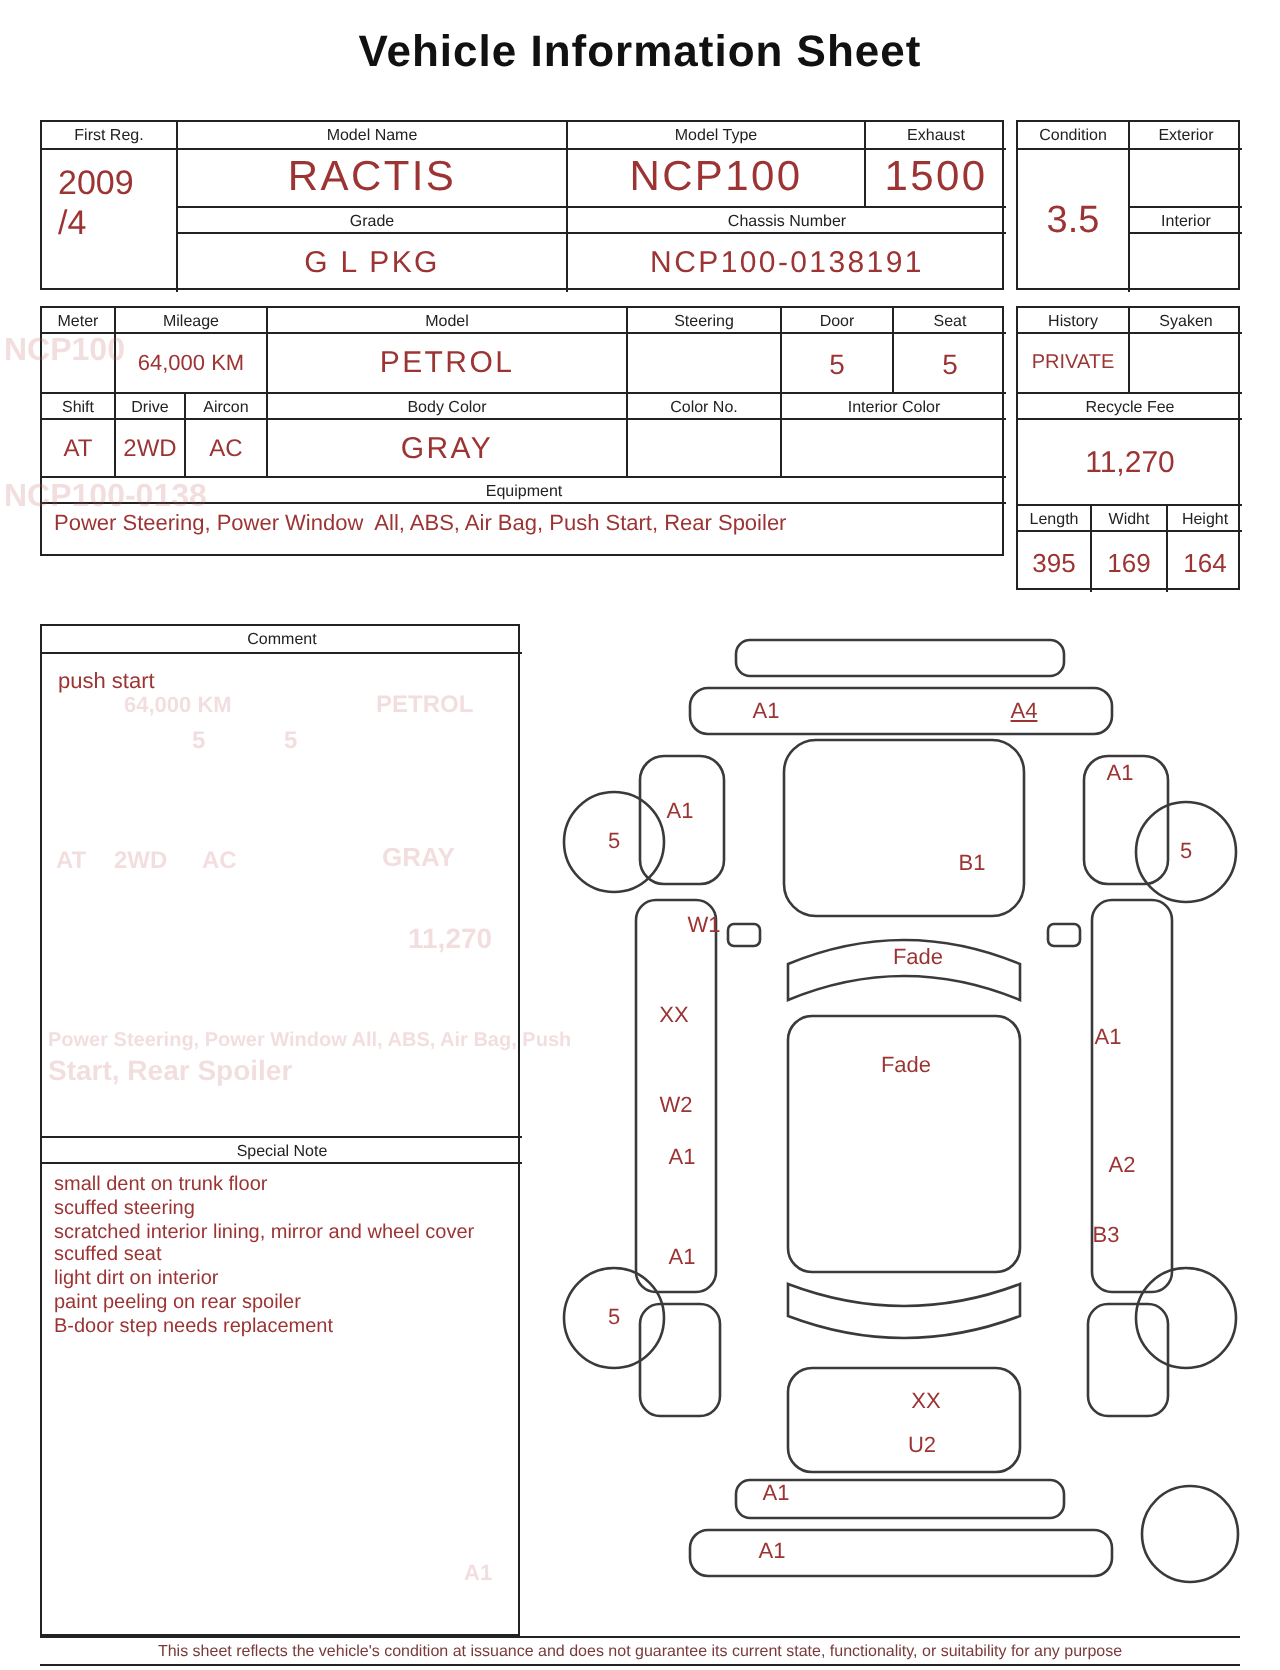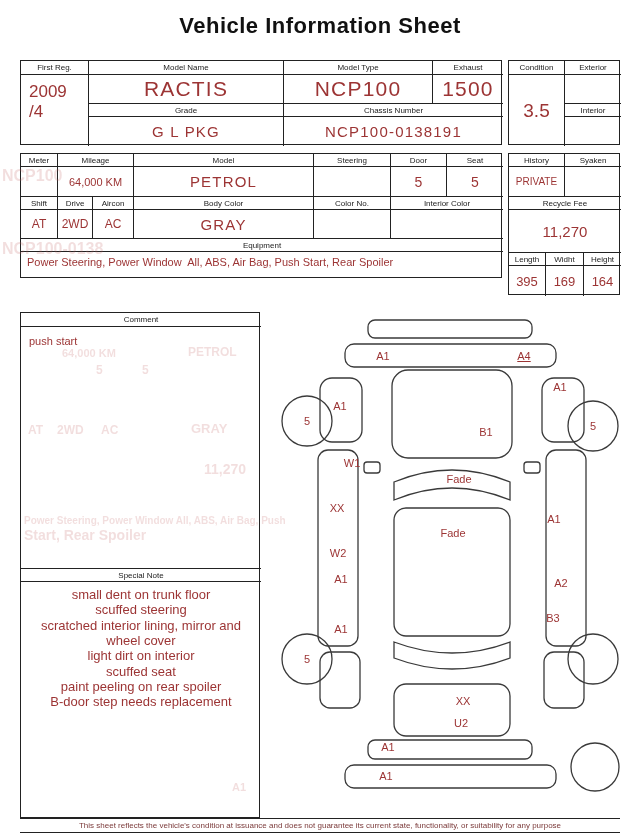--- a/index.html
+++ b/index.html
@@ -20,21 +20,21 @@
   .f19{font-size:19px}
   .ls1{letter-spacing:1.2px;}
   .preline{white-space:pre-line;}
   .prewrap{white-space:pre-wrap;}
   .frv{flex-direction:column;align-items:flex-start;justify-content:flex-start;
        padding:7px 0 0 8px;line-height:1.2;text-align:left;}
   .topleft{align-items:flex-start;justify-content:flex-start;
            padding:3px 4px 0 6px;text-align:left;line-height:1.3;}
   .comment-text{position:absolute;left:8px;top:22px;color:var(--red);font-size:11px;}
   .notes{position:absolute;left:6px;top:274px;width:228px;}
-  .note-line{color:var(--red);font-size:13px;line-height:1.18;text-align:center;}
+  .note-line{color:var(--red);font-size:10px;line-height:1.18;text-align:left;}
   .diagram{position:absolute;left:264px;top:312px;width:356px;height:506px;}
   .dlabel{position:absolute;transform:translate(-50%,-50%);color:var(--red);
           font-size:11px;white-space:nowrap;}
   .ghost-layer{position:absolute;left:0;top:0;width:640px;height:835px;
                pointer-events:none;}
   .ghost{position:absolute;color:#c06060;opacity:.2;font-weight:bold;white-space:pre;}
   .rule{position:absolute;background:var(--bd);height:1px;}
   .footer{position:absolute;top:821px;left:20px;width:600px;text-align:center;
           font-size:8px;color:#7b3a3a;}
 </style>
@@ -123,22 +123,22 @@
   </div>
 
   <div class="tbl" style="left:20px;top:312px;width:240px;height:506px">
     <div class="cell hdr bb" style="left:0;top:0;width:240px;height:14px">Comment</div>
     <div class="comment-text">push start</div>
     <div class="cell hdr bt bb" style="left:0;top:255px;width:240px;height:14px">Special Note</div>
     <div class="notes">
         <div class="note-line">small dent on trunk floor</div>
         <div class="note-line">scuffed steering</div>
         <div class="note-line">scratched interior lining, mirror and wheel cover</div>
+        <div class="note-line">scuffed seat</div>
         <div class="note-line">light dirt on interior</div>
-        <div class="note-line">scuffed seat</div>
         <div class="note-line">paint peeling on rear spoiler</div>
         <div class="note-line">B-door step needs replacement</div>
       </div>
   </div>
 
   <div class="diagram">
     <svg width="356" height="506" viewBox="0 0 356 506">
       <g fill="none" stroke="#3a3a3a" stroke-width="1.3">
         <rect x="104" y="8" width="164" height="18" rx="7"></rect>
         <rect x="81" y="32" width="211" height="23" rx="9"></rect>
@@ -159,21 +159,21 @@
         <path d="M130 330 Q188 352 246 330 L246 346 Q188 368 130 346 Z"></path>
         <rect x="130" y="372" width="116" height="52" rx="12"></rect>
         <rect x="100" y="150" width="16" height="11" rx="3"></rect>
         <rect x="260" y="150" width="16" height="11" rx="3"></rect>
         <rect x="104" y="428" width="164" height="19" rx="7"></rect>
         <rect x="81" y="453" width="211" height="23" rx="9"></rect>
       </g>
     </svg>
     <div>
         <span class="dlabel" style="left: 119px; top: 44px;">A1</span>
-        <span class="dlabel" style="left: 260px; top: 44px; text-decoration: underline;">A4</span>
+        <span class="dlabel" style="left: 248px; top: 44px; text-decoration: underline;">A4</span>
         <span class="dlabel" style="left: 296px; top: 75px;">A1</span>
         <span class="dlabel" style="left: 76px; top: 94px;">A1</span>
         <span class="dlabel" style="left: 43px; top: 109px;">5</span>
         <span class="dlabel" style="left: 329px; top: 114px;">5</span>
         <span class="dlabel" style="left: 222px; top: 120px;">B1</span>
         <span class="dlabel" style="left: 88px; top: 151px;">W1</span>
         <span class="dlabel" style="left: 195px; top: 167px;">Fade</span>
         <span class="dlabel" style="left: 73px; top: 196px;">XX</span>
         <span class="dlabel" style="left: 290px; top: 207px;">A1</span>
         <span class="dlabel" style="left: 189px; top: 221px;">Fade</span>

